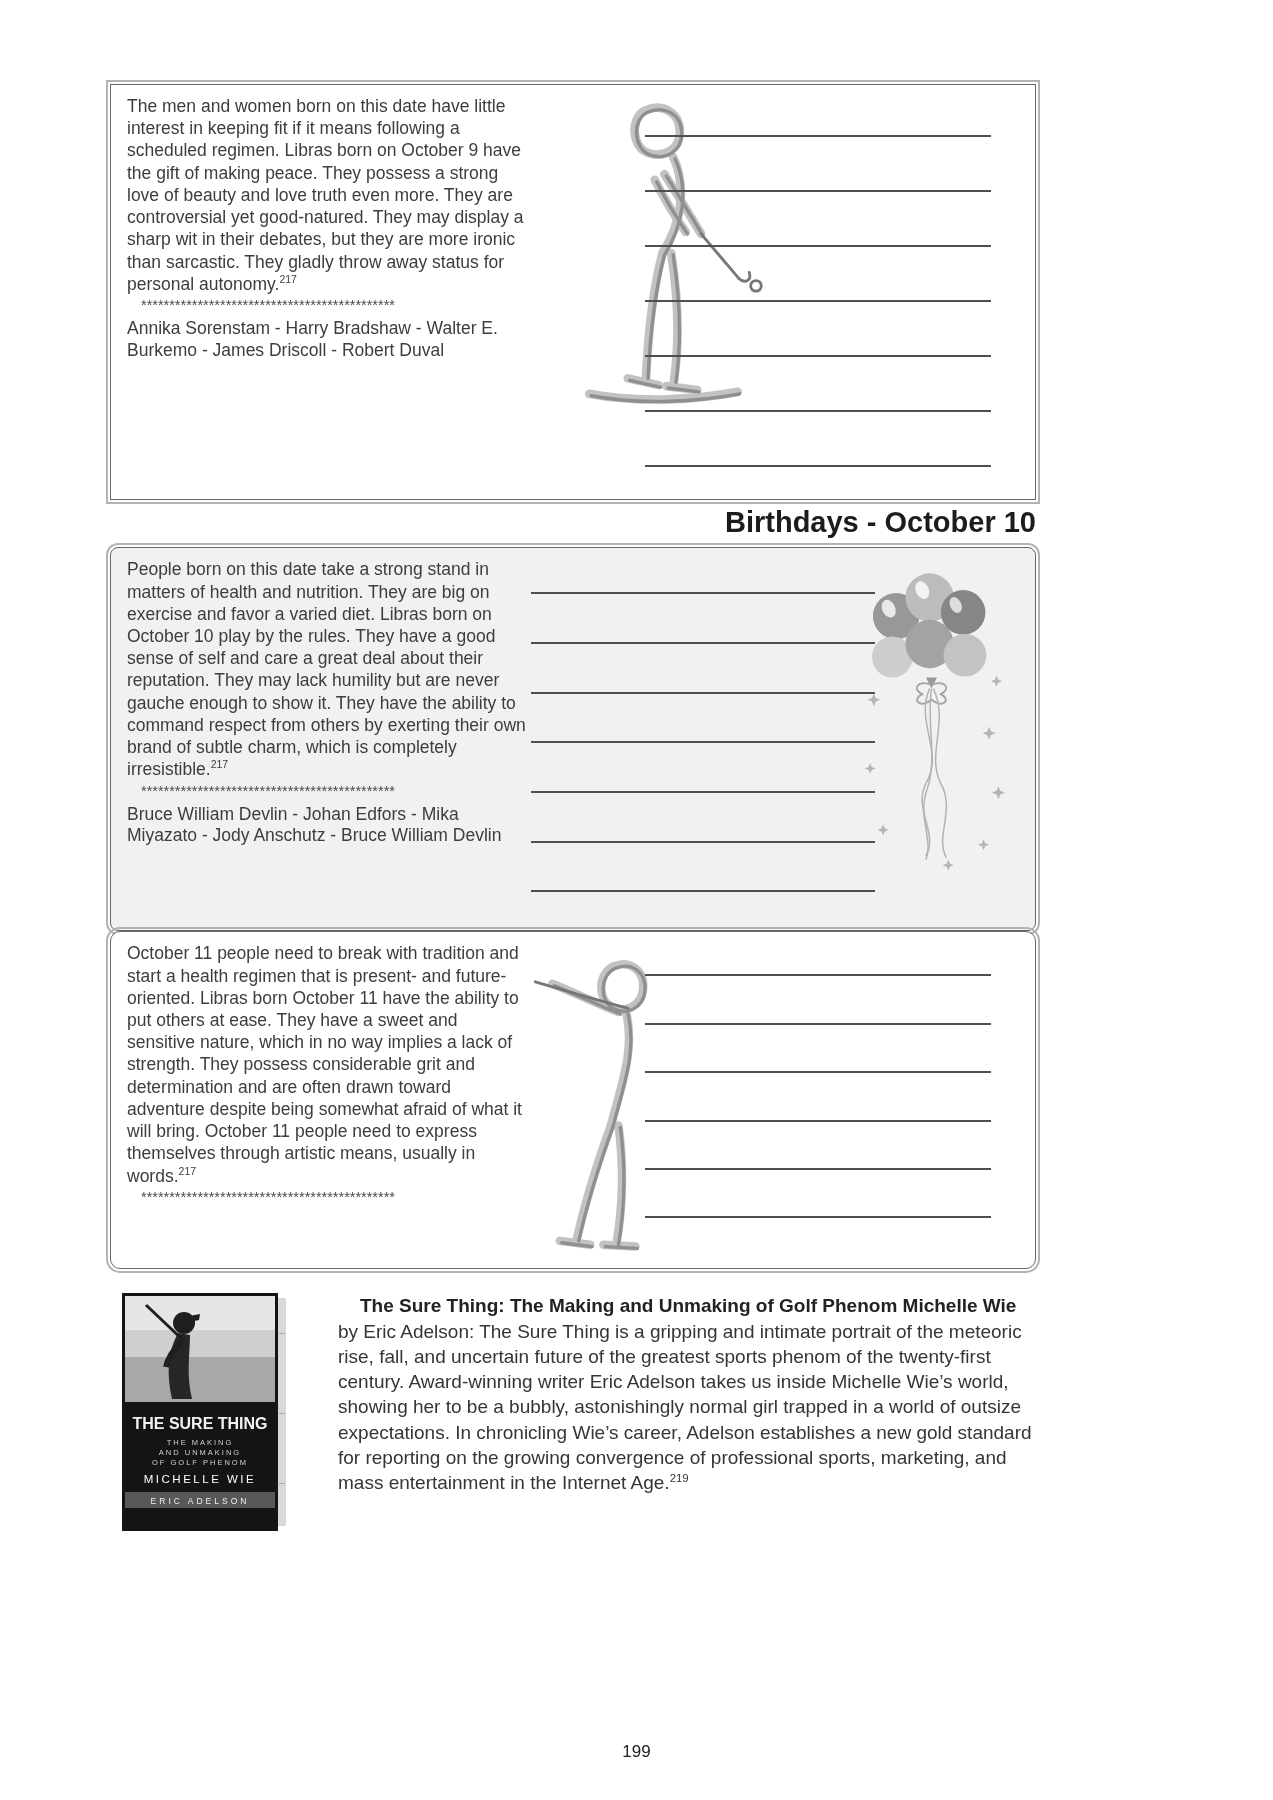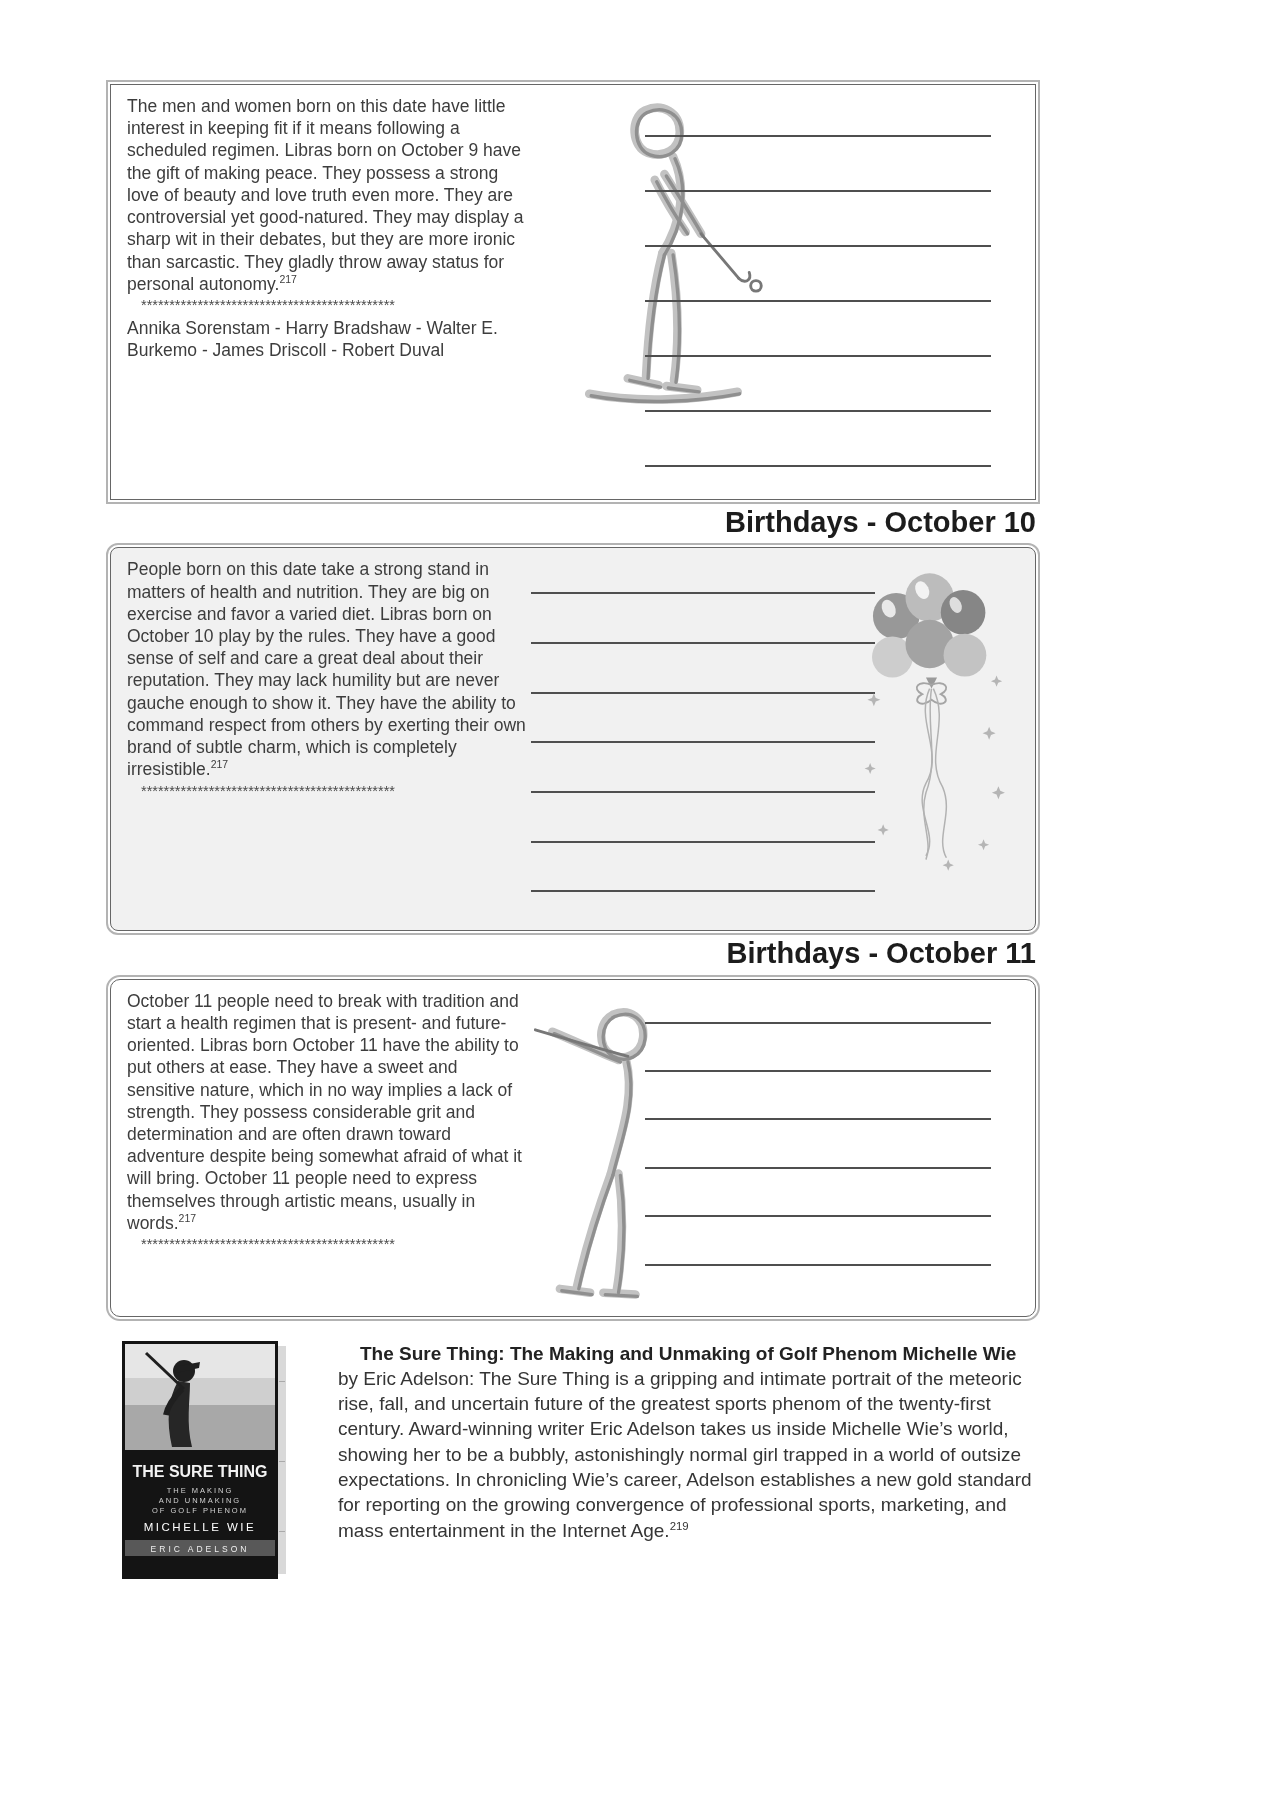--- a/index.html
+++ b/index.html
@@ -109,20 +109,21 @@
         </div>
       </div>
     </section>
 
     <h2 class="bday-heading">Birthdays - October 10</h2>
 
     <section class="bbox box2 gray">
       <div class="text-col">
         <p class="desc"><span>People born on this date take a strong stand in matters of health and nutrition. They are big on exercise and favor a varied diet. Libras born on October 10 play by the rules. They have a good sense of self and care a great deal about their reputation. They may lack humility but are never gauche enough to show it. They have the ability to command respect from others by exerting their own brand of subtle charm, which is completely irresistible.</span><sup>217</sup></p>
         <div class="stars">*********************************************</div>
+        <p class="names"><span>Bruce William Devlin - Johan Edfors - Mika Miyazato - Jody Anschutz - Bruce William Devlin</span><b></b></p>
       </div>
       <div class="art-col">
         <div class="lines lines-b2">
           <i></i>
             <i></i>
             <i></i>
             <i></i>
             <i></i>
             <i></i>
             <i></i>
@@ -153,21 +154,20 @@
             <path transform="translate(12,214)" d="M0,-6 L1.7,-1.7 L6,0 L1.7,1.7 L0,6 L-1.7,1.7 L-6,0 L-1.7,-1.7 Z"></path>
             <path transform="translate(150,240)" d="M0,-7 L2,-2 L7,0 L2,2 L0,7 L-2,2 L-7,0 L-2,-2 Z"></path>
             <path transform="translate(26,280)" d="M0,-6 L1.7,-1.7 L6,0 L1.7,1.7 L0,6 L-1.7,1.7 L-6,0 L-1.7,-1.7 Z"></path>
             <path transform="translate(134,296)" d="M0,-6 L1.7,-1.7 L6,0 L1.7,1.7 L0,6 L-1.7,1.7 L-6,0 L-1.7,-1.7 Z"></path>
             <path transform="translate(96,318)" d="M0,-6 L1.7,-1.7 L6,0 L1.7,1.7 L0,6 L-1.7,1.7 L-6,0 L-1.7,-1.7 Z"></path>
           </g>
         </svg>
       </div>
     </section>
 
-    <h2 class="bday-heading">Birthdays - October 11</h2>
 
     <section class="bbox box3">
       <div class="text-col">
         <p class="desc"><span>October 11 people need to break with tradition and start a health regimen that is present- and future-oriented. Libras born October 11 have the ability to put others at ease. They have a sweet and sensitive nature, which in no way implies a lack of strength. They possess considerable grit and determination and are often drawn toward adventure despite being somewhat afraid of what it will bring. October 11 people need to express themselves through artistic means, usually in words.</span><sup>217</sup></p>
         <div class="stars">*********************************************</div>
       </div>
       <div class="art-col">
         <svg class="lineart g2" viewBox="0 0 210 330">
           <defs>
             <g id="golf2" fill="none" stroke-linecap="round">
@@ -220,13 +220,14 @@
           <text x="78" y="190" text-anchor="middle" font-size="11.5" letter-spacing="2.5" fill="#ffffff">MICHELLE WIE</text>
           <rect x="3" y="199" width="150" height="16" fill="#585858"></rect>
           <text x="78" y="210.5" text-anchor="middle" font-size="8.5" letter-spacing="3" fill="#f0f0f0">ERIC ADELSON</text>
         </svg>
       </div>
       <p class="book-text"><b>The Sure Thing: The Making and Unmaking of Golf Phenom Michelle Wie</b><span> by Eric Adelson: The Sure Thing is a gripping and intimate portrait of the meteoric rise, fall, and uncertain future of the greatest sports phenom of the twenty-first century. Award-winning writer Eric Adelson takes us inside Michelle Wie’s world, showing her to be a bubbly, astonishingly normal girl trapped in a world of outsize expectations. In chronicling Wie’s career, Adelson establishes a new gold standard for reporting on the growing convergence of professional sports, marketing, and mass entertainment in the Internet Age.</span><sup>219</sup></p>
     </div>
 
   </div>
 
+  <div class="pageno">199</div>
 </div>
 
 </body></html>

